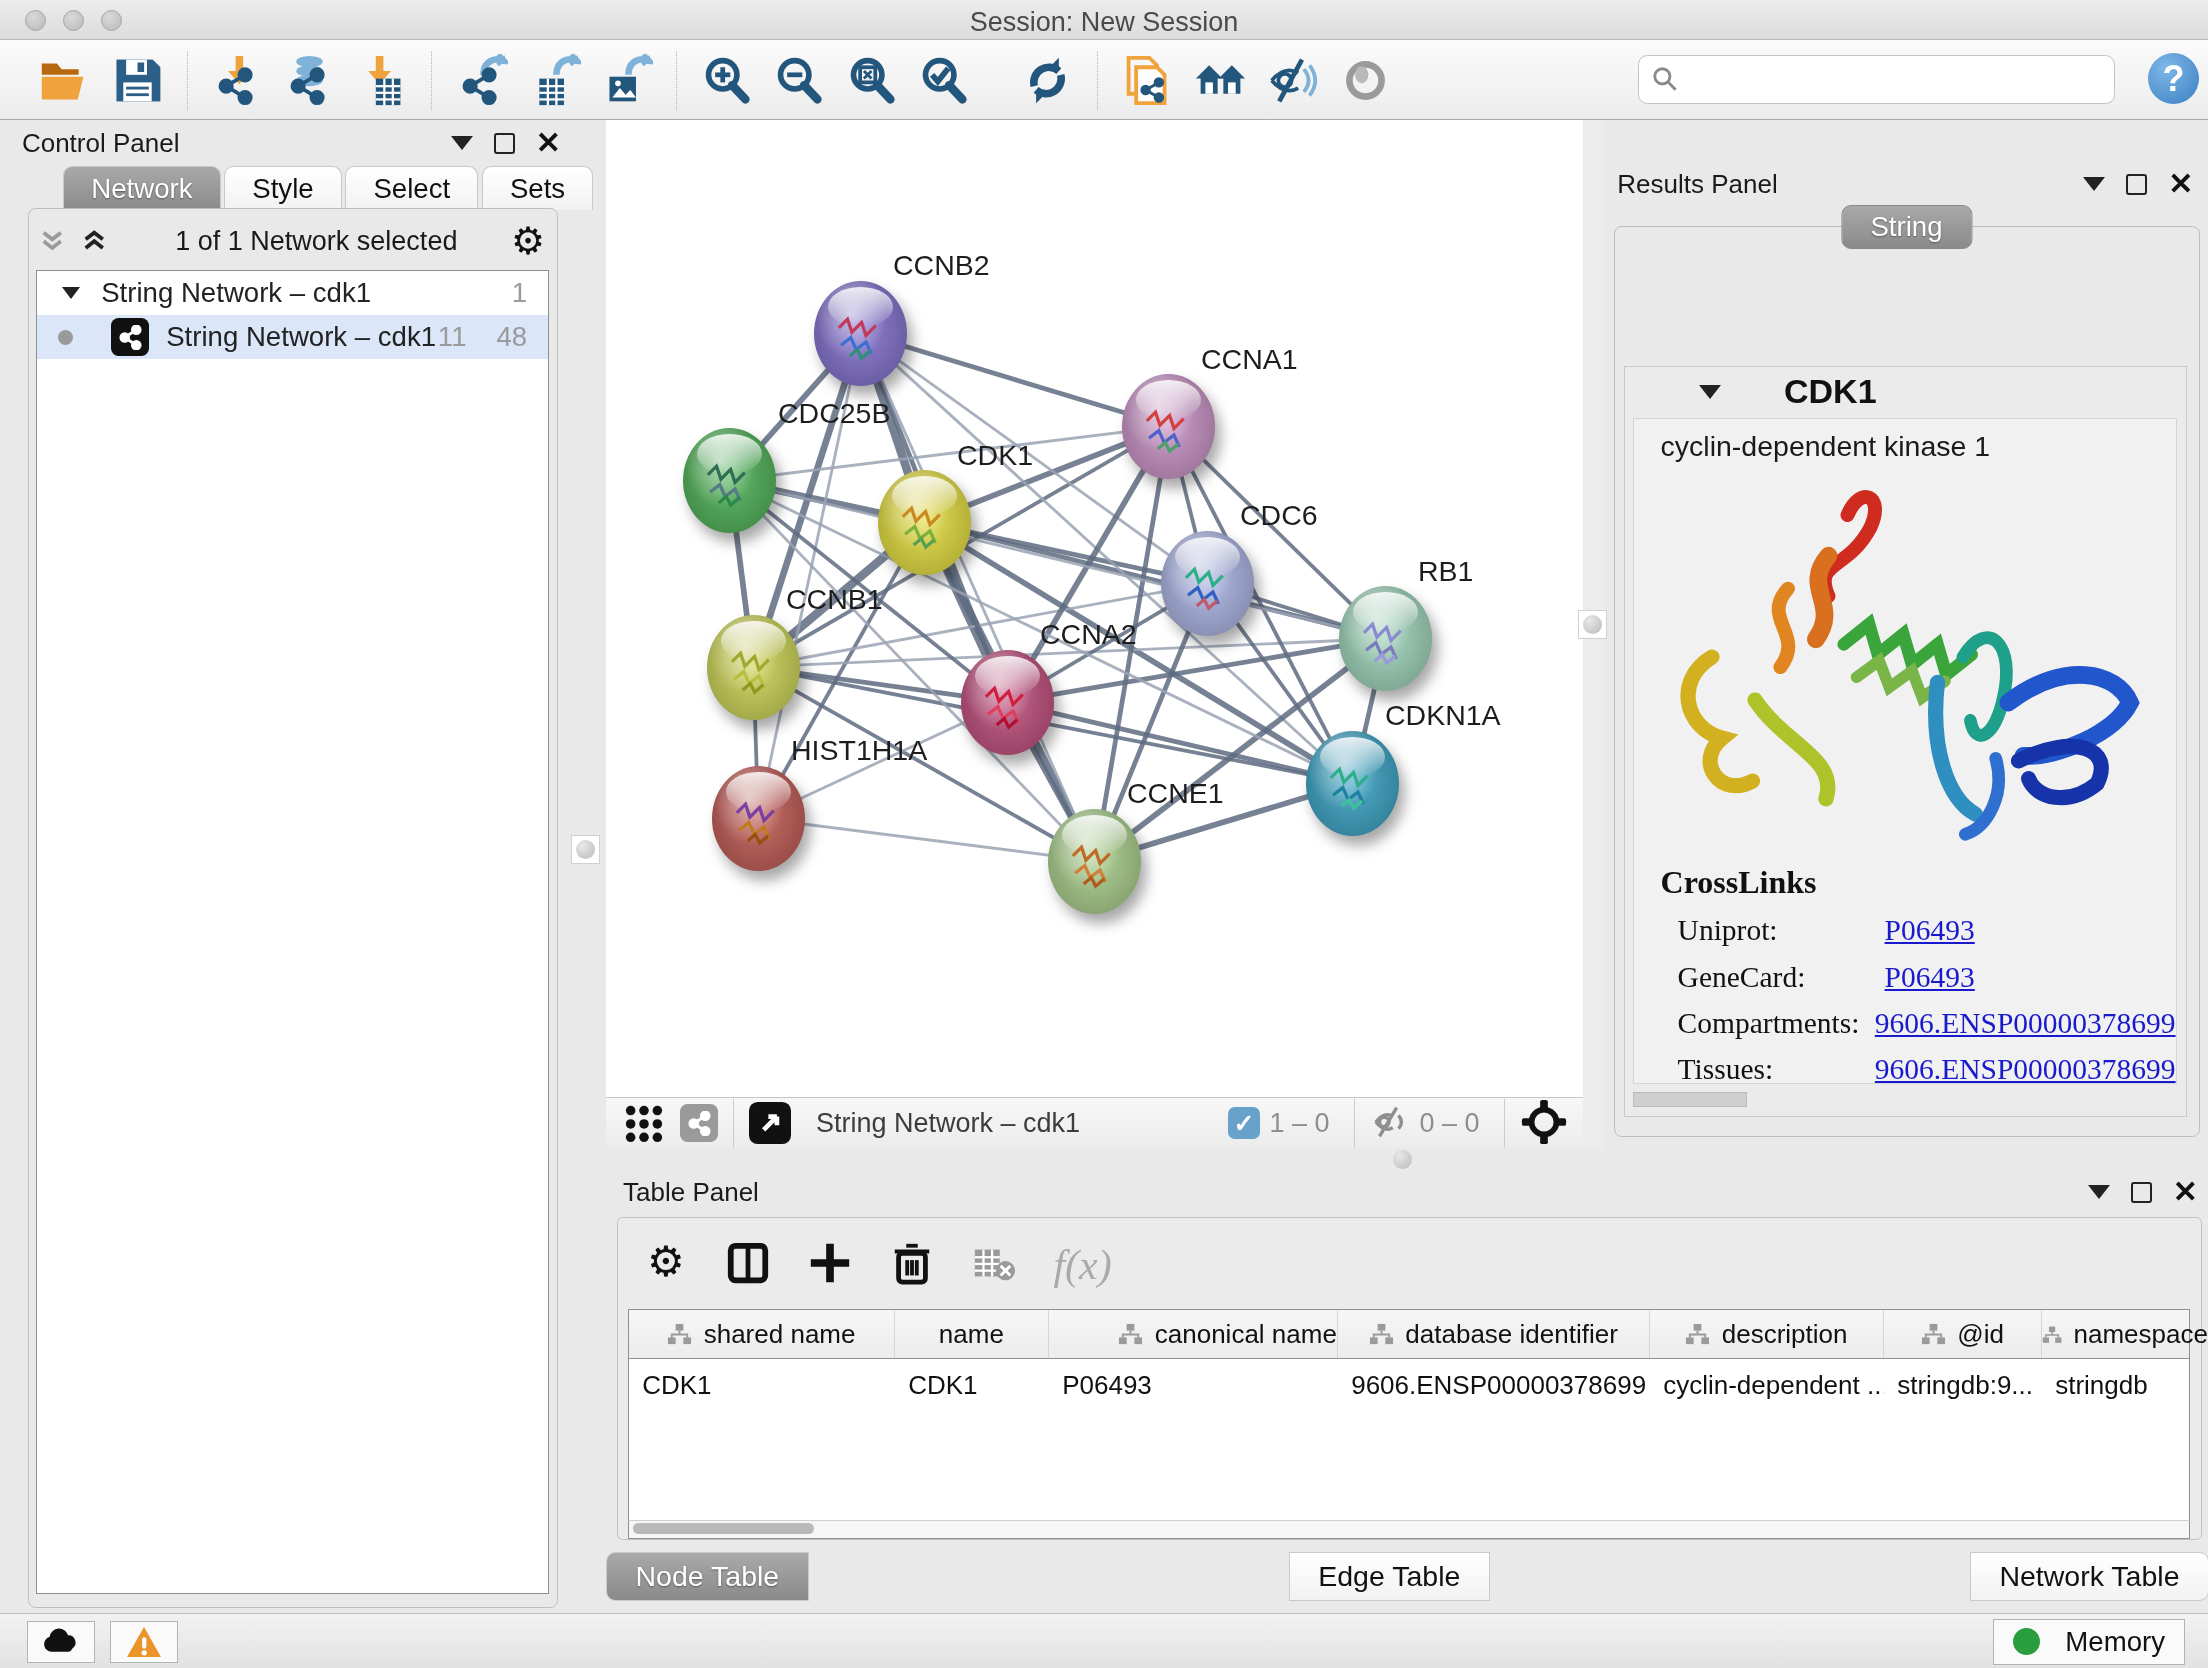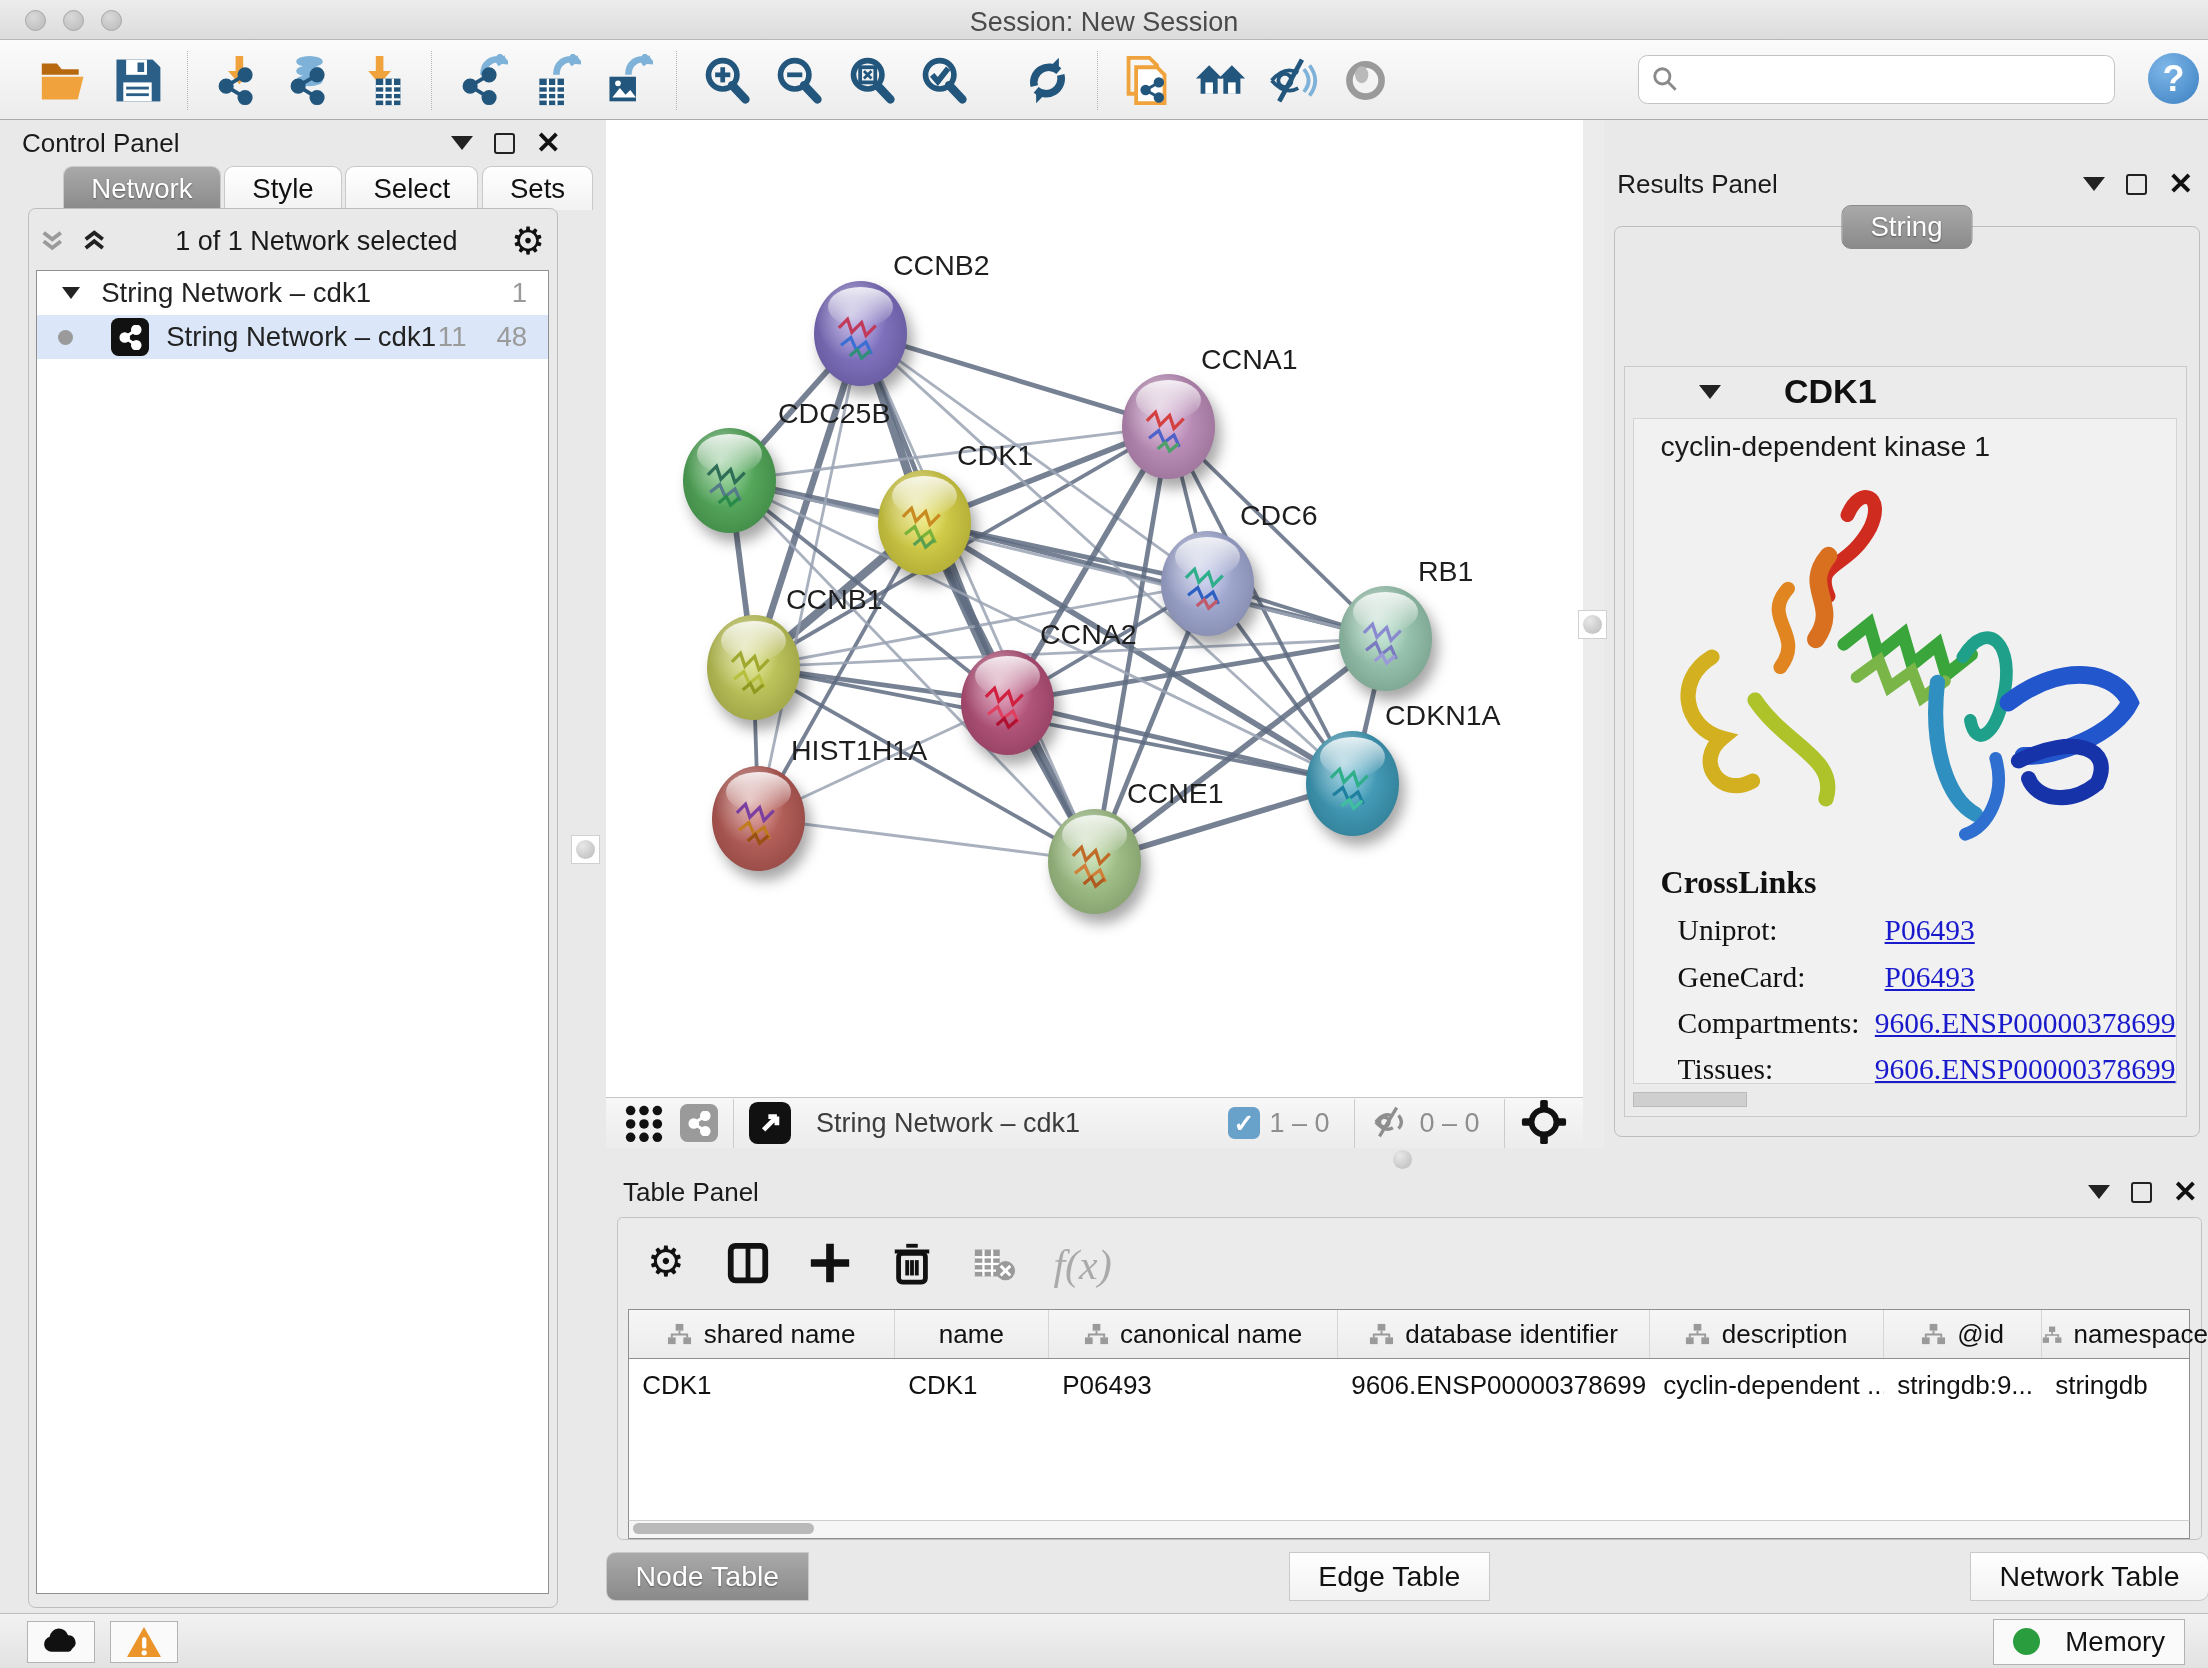--- a/index.html
+++ b/index.html
@@ -800,21 +800,21 @@
                 </g>
                 <g stroke="#9a9a9a" stroke-width="2" fill="none">
                   <path d="M13 9 v4 M5 16 v-3 h16 v3"></path>
                 </g>
               </svg></span>
             <span>shared name</span>
           </div>
           <div class="th" style="width: 154px;">
             <span>name</span>
           </div>
-          <div class="th" style="width: 289px;">
+          <div class="th" style="width: 289px; justify-content: flex-end;">
             <span style="width:25px;height:25px;display:inline-block"><svg viewBox="0 0 26 26">
                 <g fill="#9a9a9a">
                   <rect x="9" y="2" width="8" height="7"></rect>
                   <rect x="1" y="16" width="8" height="7"></rect>
                   <rect x="17" y="16" width="8" height="7"></rect>
                 </g>
                 <g stroke="#9a9a9a" stroke-width="2" fill="none">
                   <path d="M13 9 v4 M5 16 v-3 h16 v3"></path>
                 </g>
               </svg></span>

